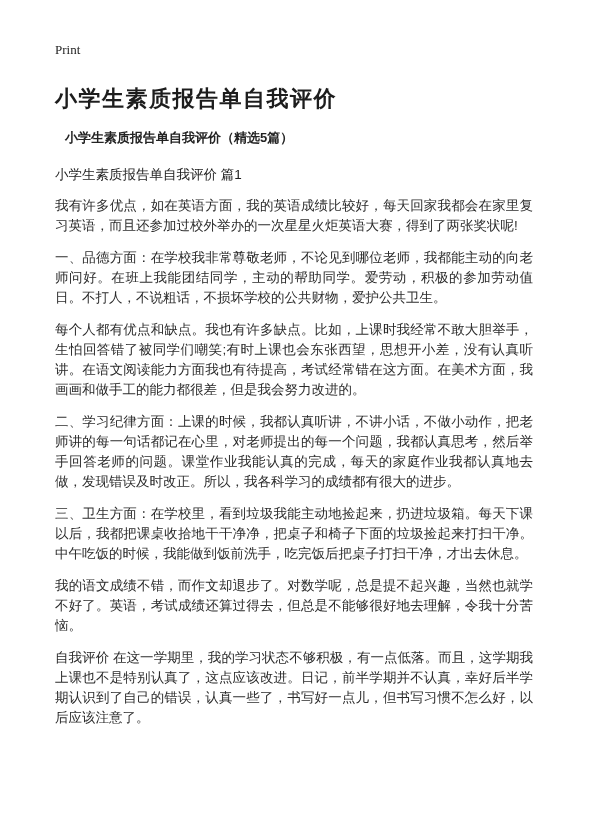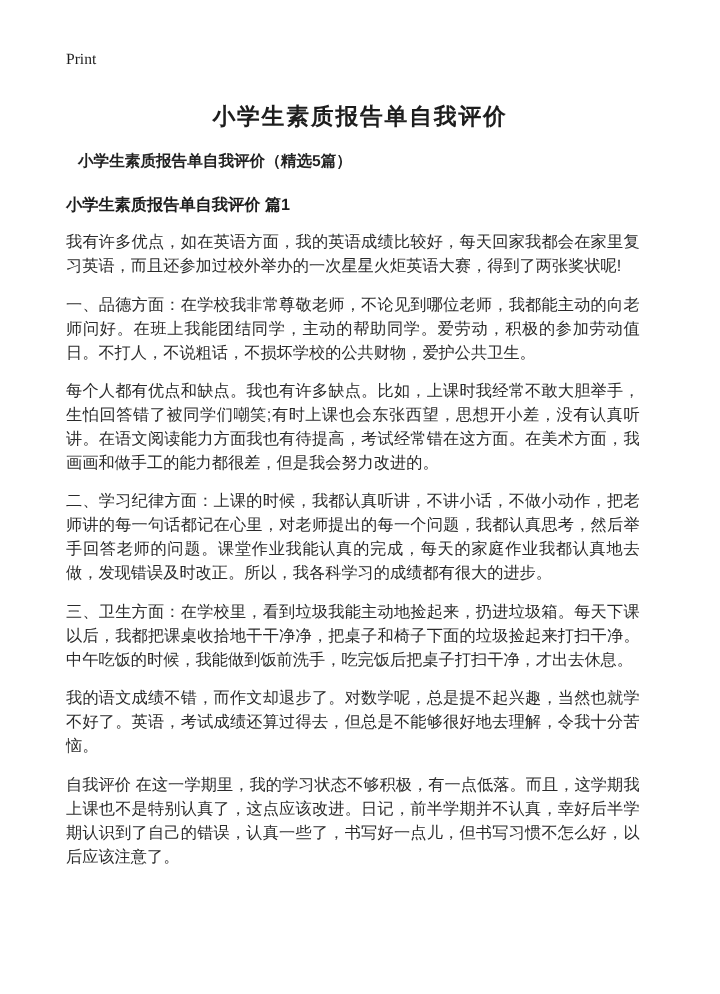--- a/index.html
+++ b/index.html
@@ -16,36 +16,36 @@
   }
   .print-link {
     display: inline-block;
     font-family: "Liberation Serif", "DejaVu Serif", serif;
     font-size: 13px;
     color: #1f1f1f;
     cursor: pointer;
   }
   .doc-title {
     margin: 26px 0 0 0;
-    text-align: center;
-    font-size: 19px;
+    text-align: left;
+    font-size: 22px;
     font-weight: 700;
     letter-spacing: 1.5px;
     color: #1d1d1d;
   }
   .doc-subtitle {
     margin: 15px 0 0 10px;
     font-size: 13px;
     font-weight: 700;
     color: #232323;
   }
   .section-heading {
     margin: 19px 0 0 0;
     font-size: 13.5px;
-    font-weight: 700;
+    font-weight: 400;
     color: #1d1d1d;
   }
   .para {
     margin: 12px 12px 0 0;
     font-size: 13.5px;
     line-height: 20px;
     text-align: justify;
     color: #2b2b2b;
   }
 </style>

